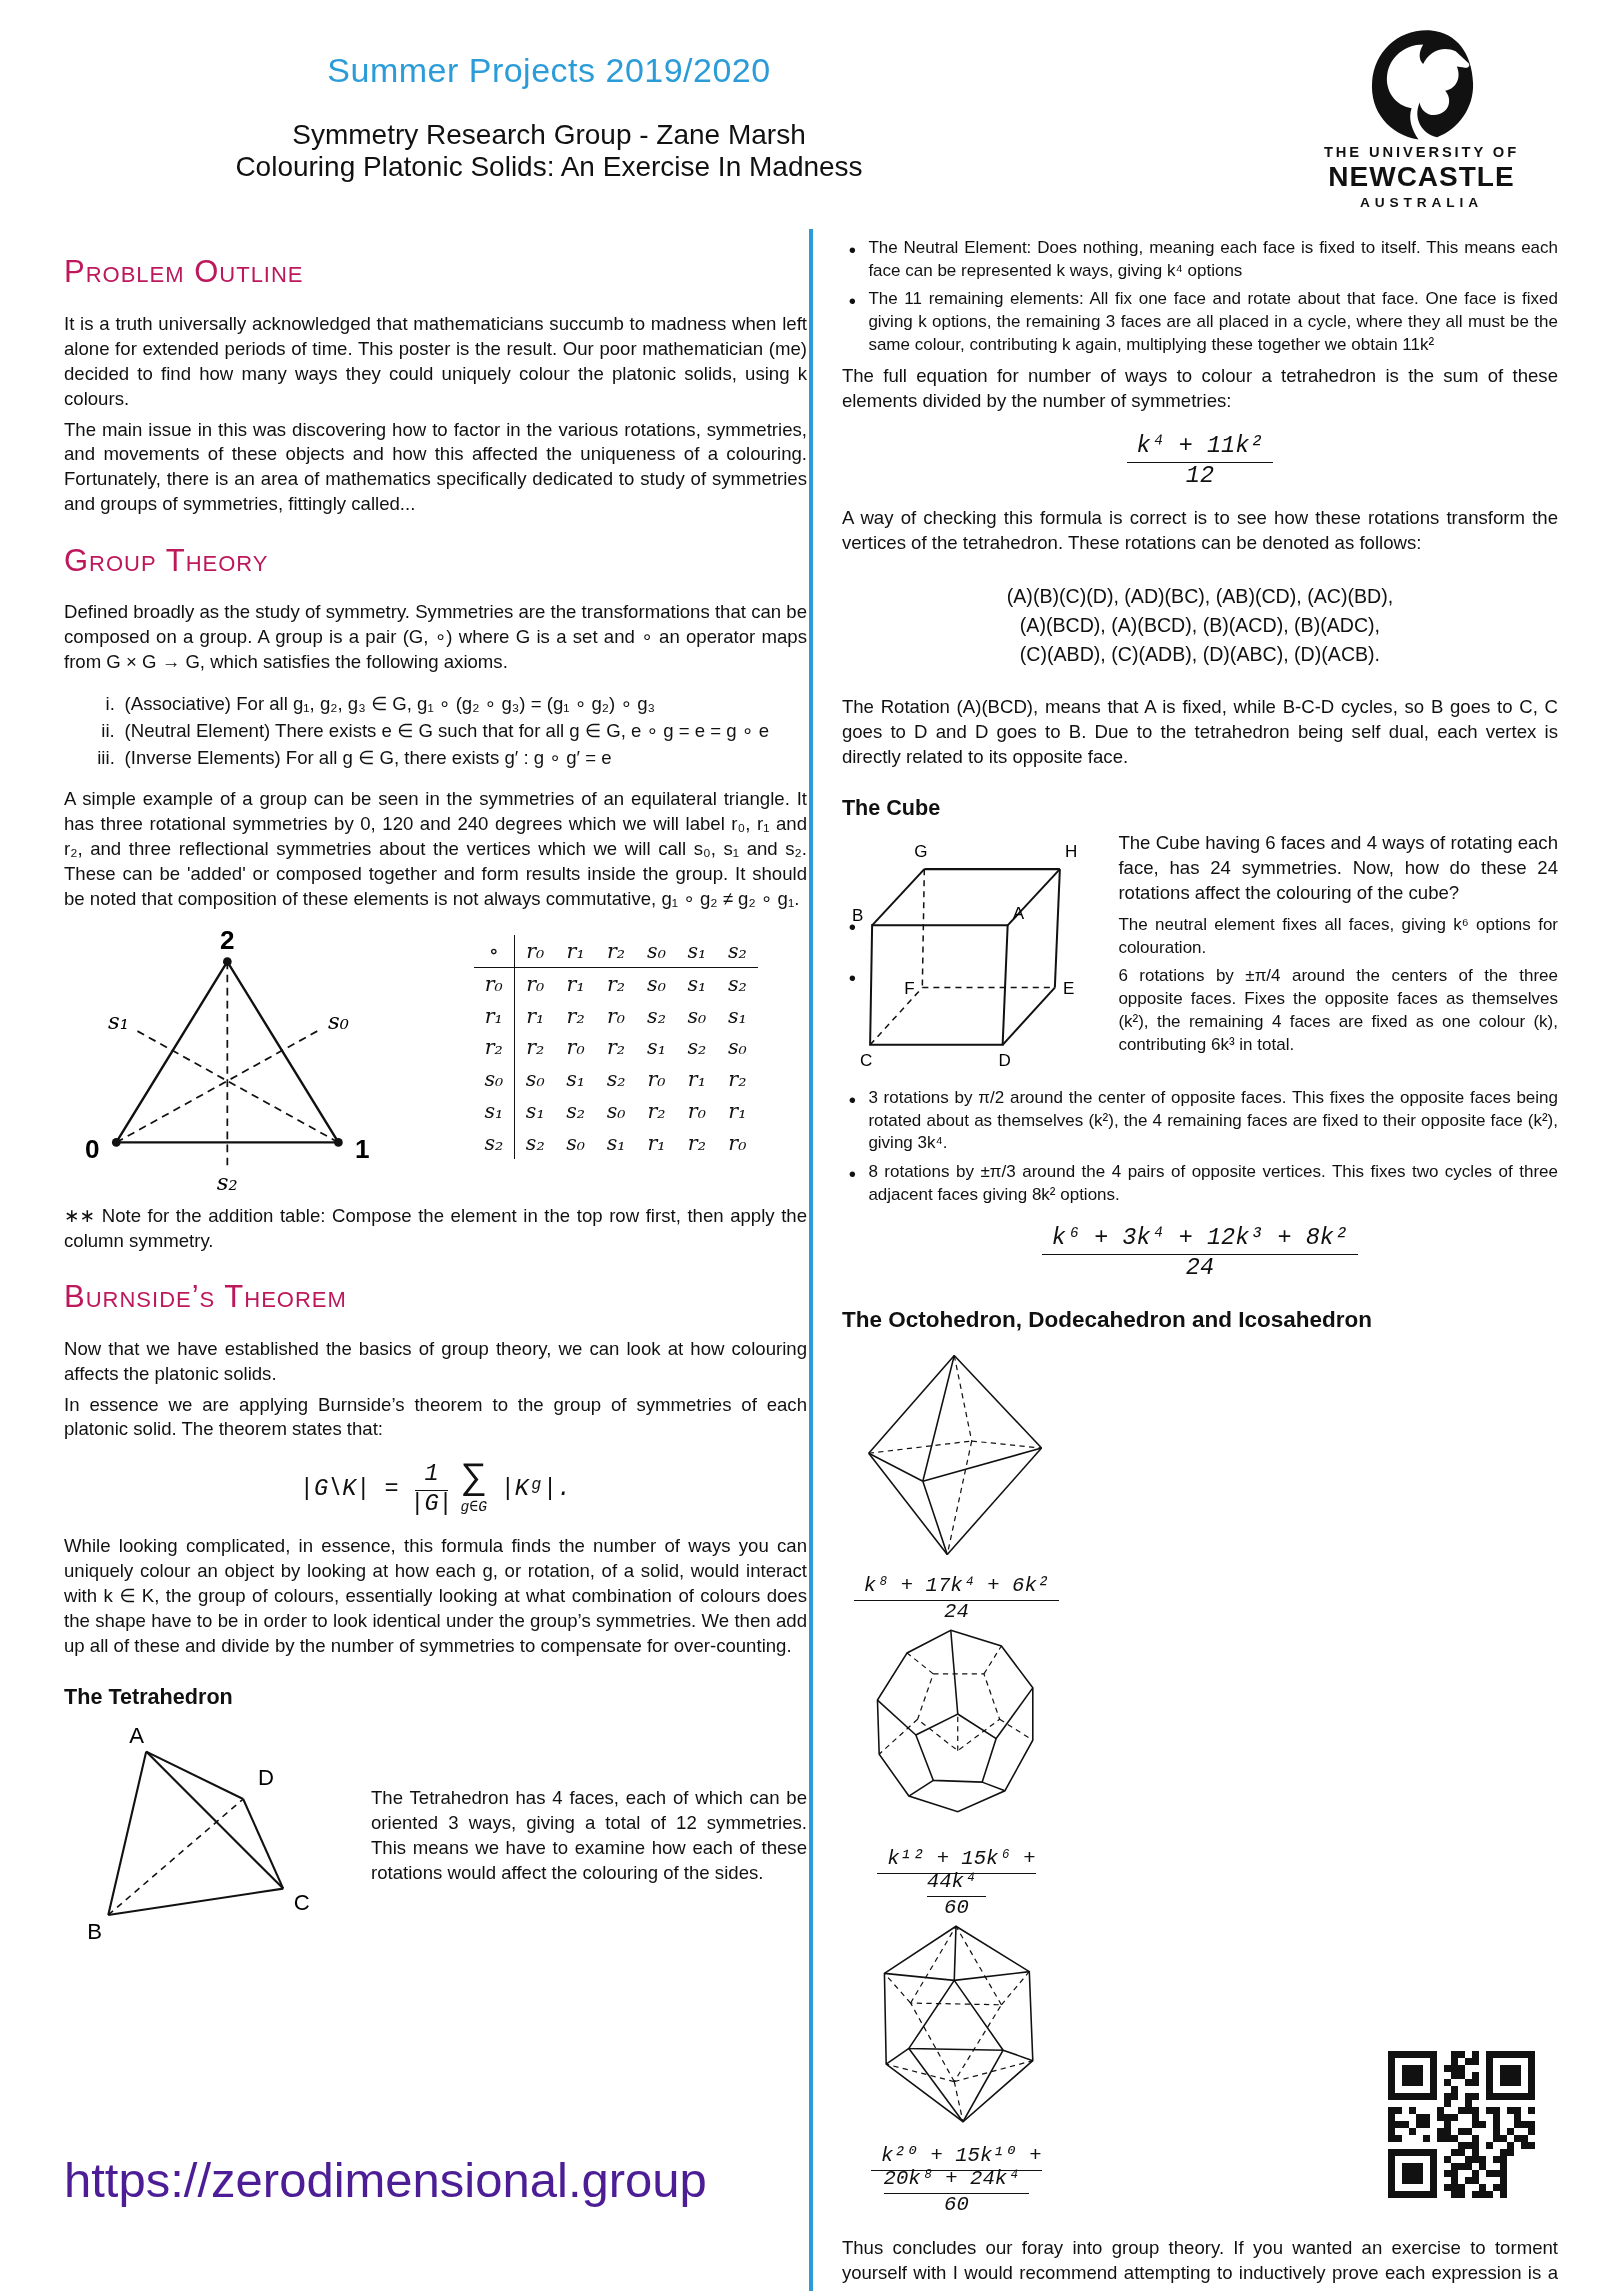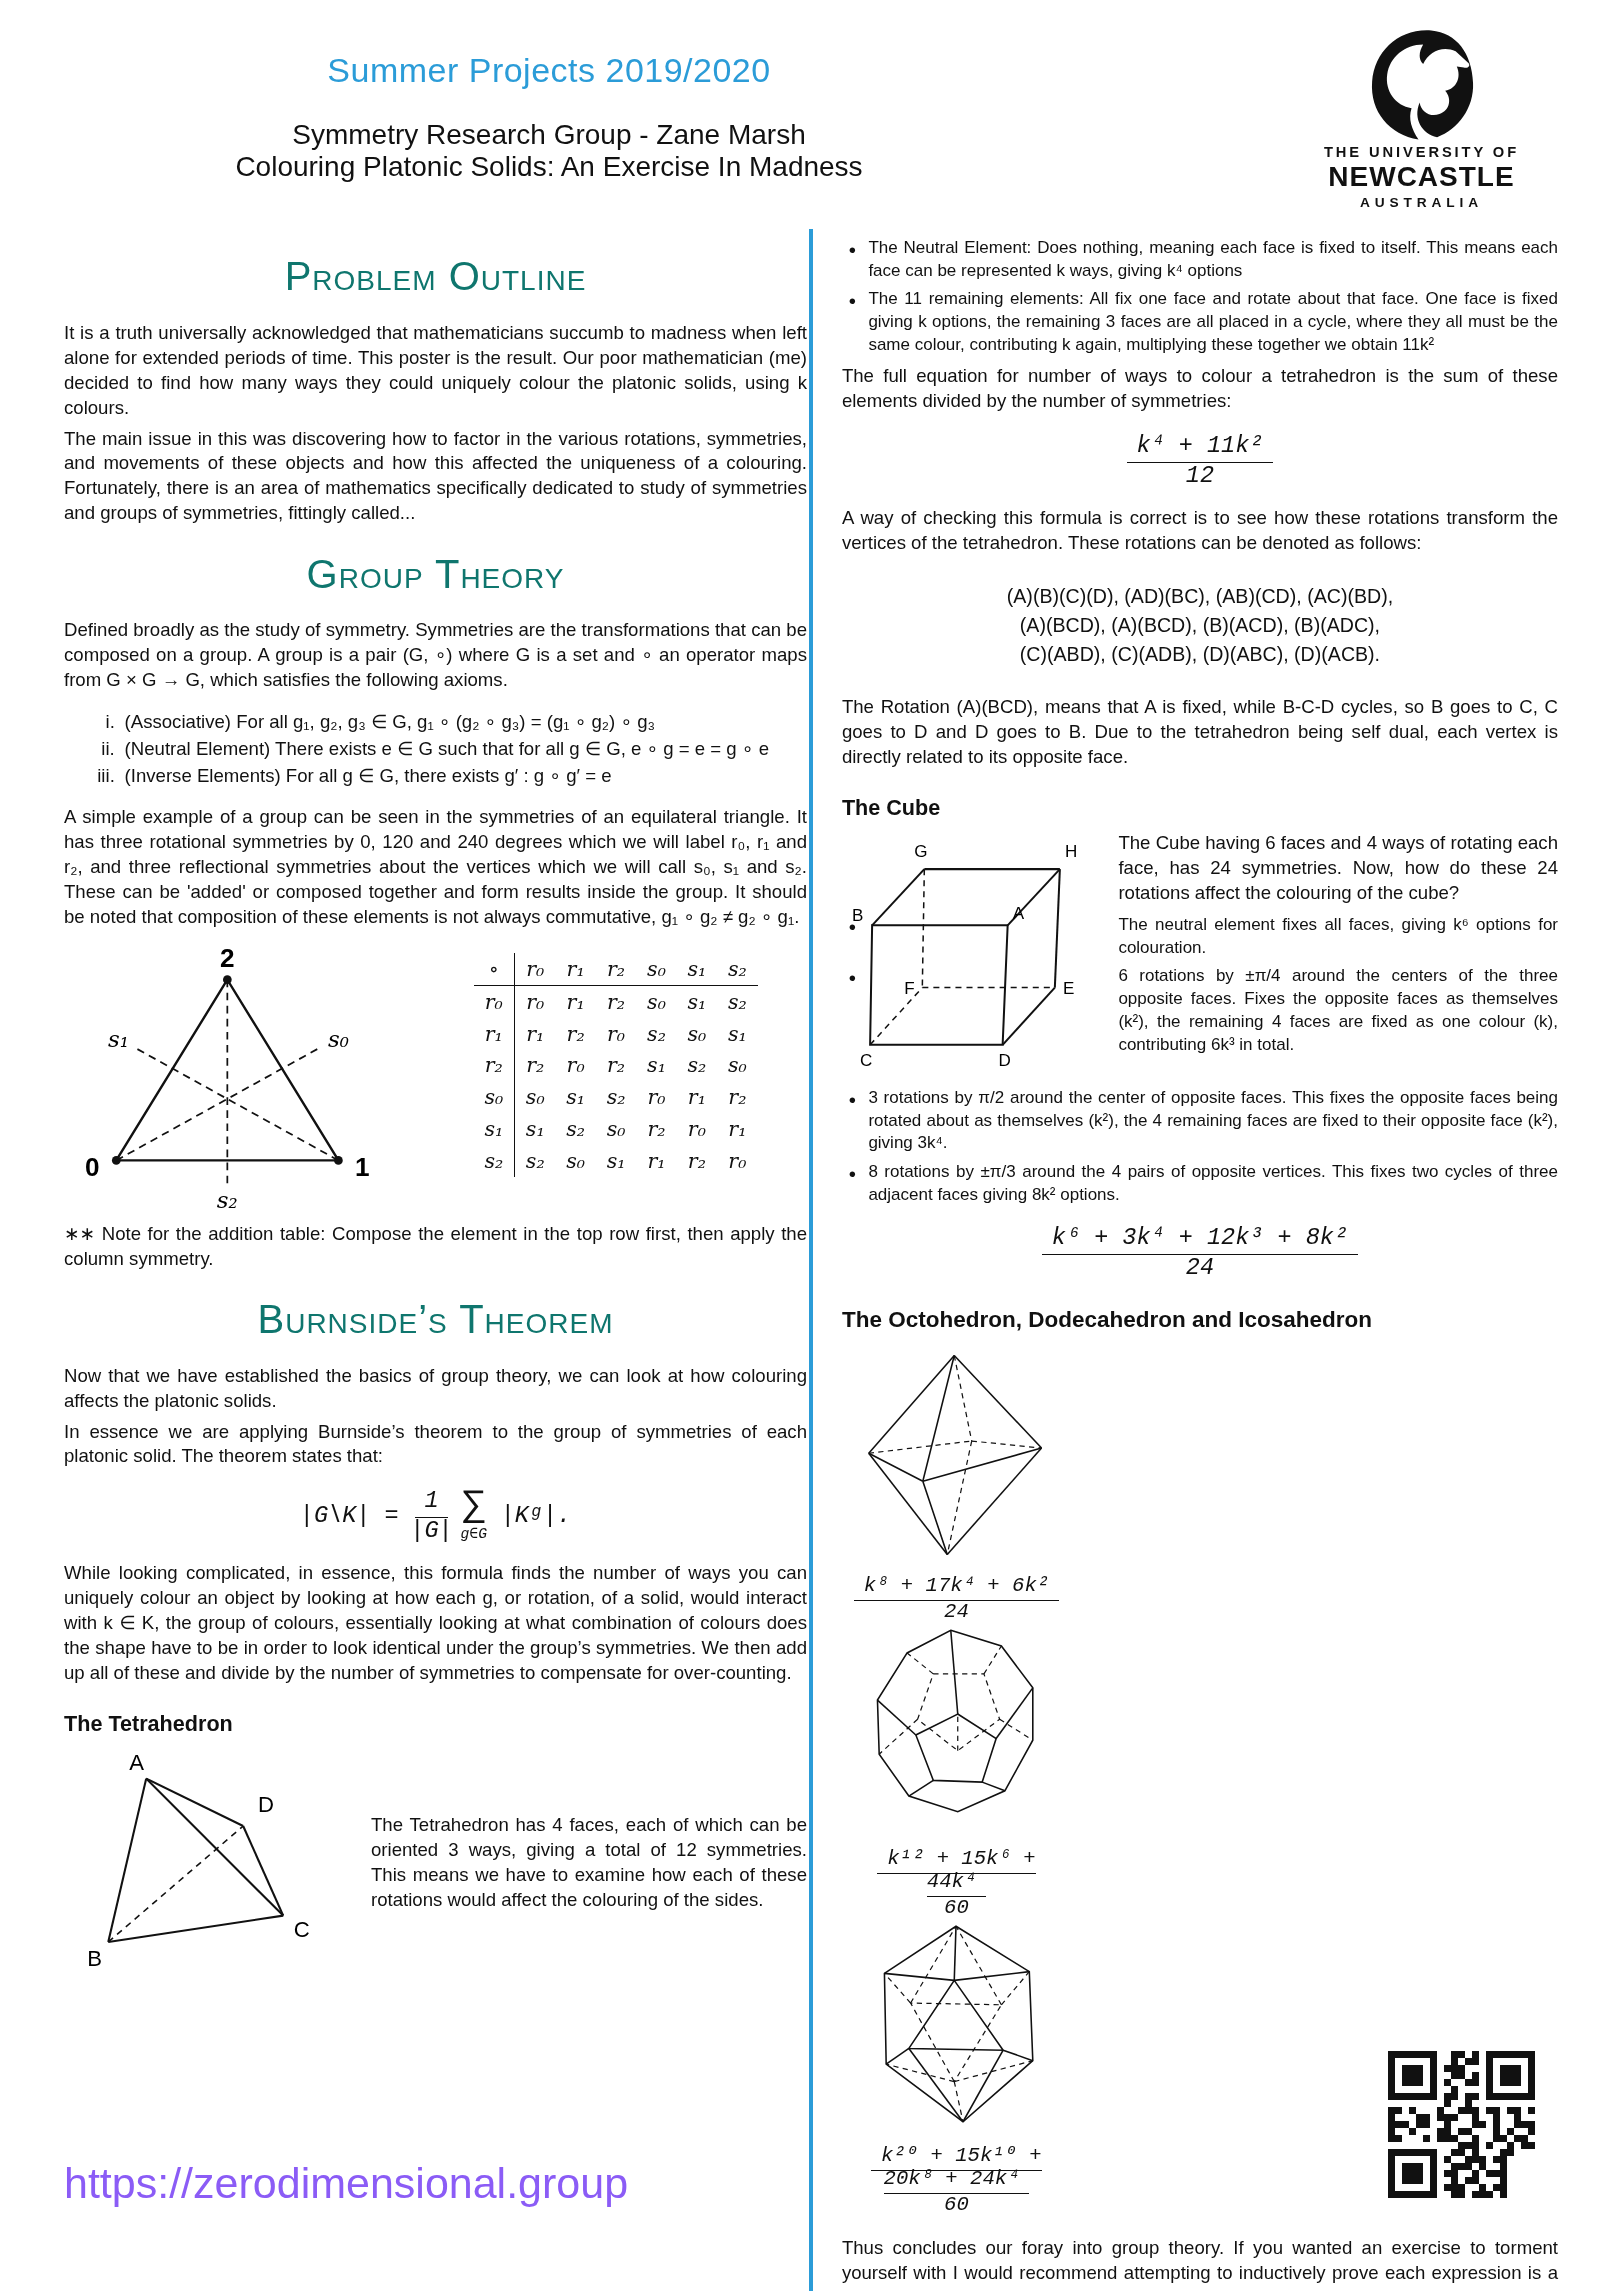--- a/index.html
+++ b/index.html
@@ -16,21 +16,21 @@
   .logo svg{width:116px;height:116px;display:block;margin:0 auto;}
   .logo-l1{font-size:14.7px;letter-spacing:2.9px;font-weight:bold;margin-top:1px;}
   .logo-l2{font-size:28px;letter-spacing:1px;font-weight:bold;margin-top:1px;}
   .logo-l3{font-size:13.7px;letter-spacing:4.9px;font-weight:bold;margin-top:2px;}
   
   .columns{display:flex;margin:45px 61px 0 64px;}
   .col-left{width:743px;flex:0 0 743px;}
   .divider{flex:0 0 3.9px;background:#2b9cd8;margin-left:2px;}
   .col-right{flex:1;padding-left:29px;}
   
-  .sec-heading{font-variant:small-caps;color:#0f766e;text-align:center;font-size:40px;
+  .sec-heading{font-variant:small-caps;color:#be185d;font-size:31px;
                margin:25.5px 0 21.6px 0;letter-spacing:1px;}
   p.body{font-size:18.6px;line-height:1.34;text-align:justify;margin:5.9px 0;}
   .sub-heading{font-weight:bold;font-size:21.6px;margin:25.5px 0 9.8px 0;}
   .axioms{margin:15.7px 0 15.7px 9.8px;}
   .axiom{display:flex;font-size:18.6px;line-height:1.45;}
   .axiom-num{flex:0 0 41px;text-align:right;padding-right:9.8px;}
   
   .fig-row{display:flex;align-items:flex-start;margin:17.6px 0 7.8px 0;}
   .triangle-fig{flex:0 0 392px;}
   .cayley{margin-left:17.6px;margin-top:5.9px;border-collapse:collapse;}
@@ -59,21 +59,21 @@
   .bullets{list-style:none;margin:7.8px 0;padding:0;}
   .bullets li{position:relative;padding-left:26.5px;font-size:17px;line-height:1.34;
               text-align:justify;margin:6px 0;}
   .bullets li::before{content:"\2022";position:absolute;left:6.9px;top:-1px;font-size:20.6px;}
   .clear{clear:both;}
   
   .solids-row{display:flex;justify-content:space-between;margin-top:17.6px;flex-direction:column;}
   .solid-fig{width:32%;text-align:center;}
   .solid-fig .disp{margin:9.8px 0 0 0;font-size:20.6px;}
   
-  .footer-url{position:absolute;left:64px;bottom:84px;font-size:43px;color:#8b5cf6;
+  .footer-url{position:absolute;left:64px;bottom:84px;font-size:49px;color:#4c1d95;
               text-decoration:none;}
   .qr{position:absolute;right:84px;bottom:94px;width:147px;height:147px;}
   svg text{font-family:"Liberation Sans","DejaVu Sans",sans-serif;}
   svg .mlab{font-family:"DejaVu Serif","Liberation Serif",serif;font-style:italic;}
 </style>
 </head>
 <body>
 
 <div class="header">
   <div class="header-text">

